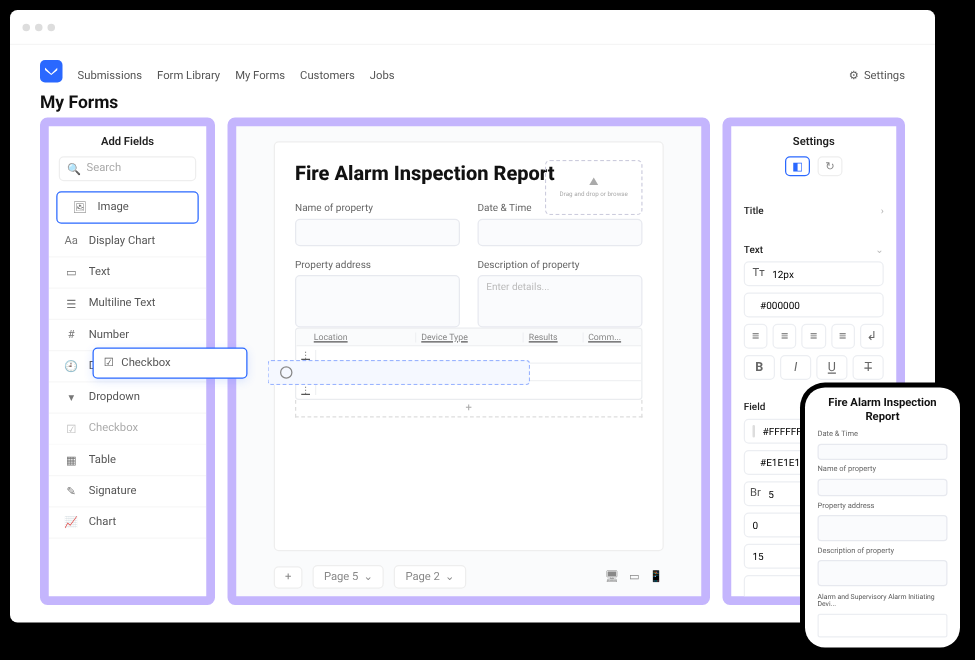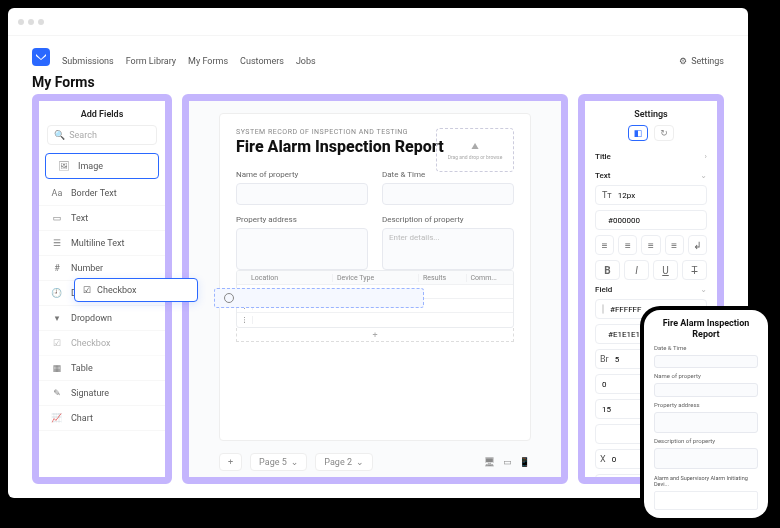--- a/index.html
+++ b/index.html
@@ -27,39 +27,39 @@
   .form-card { position:absolute; top:12px; left:30px; right:30px; bottom:36px; background:#fff; border:1px solid #eee; border-radius:4px; padding:14px 16px; }
   .form-ov { font-size:7px; letter-spacing:.5px; color:#888; text-transform:uppercase; }
   .form-title { font-size:16px; font-weight:800; color:#111; line-height:1.15; margin-top:2px; }
   .logo-box { position:absolute; top:14px; right:16px; width:78px; height:44px; border:1px dashed #ccd; border-radius:4px; display:flex; flex-direction:column; align-items:center; justify-content:center; color:#aaa; gap:2px;}
   .row2 { display:flex; gap:14px; margin-top:14px; }
   .fld { flex:1; }
   .fld-l { font-size:8px; color:#666; margin-bottom:4px; display:block;}
   .fld-i { height:22px; border:1px solid #e7e9ef; border-radius:4px; background:#fafbfd; width:100%; }
   .fld-ta { height:42px; border:1px solid #e7e9ef; border-radius:4px; background:#fafbfd; width:100%; padding:4px 6px; color:#bbb; font-size:8px;}
   .subhead { font-size:8px; color:#555; margin:12px 0 4px; }
-  .tbl { border:1px solid #eaecef; border-radius:3px; overflow:hidden; font-size:7px;}
+  .tbl { border:1px solid #eaecef; border-radius:3px; overflow:hidden; font-size:7px;text-decoration:underline;}
   .tbl-row { display:flex; border-bottom:1px solid #f0f1f3; height:14px; align-items:center;}
   .tbl-row:last-child{border-bottom:none;}
   .tbl-h { background:#fafbfc; color:#888;}
   .tc { padding:0 4px; border-right:1px solid #f0f1f3;}
   .tc:last-child{border-right:none;}
   .tc1{flex:0 0 10px;text-align:center;} .tc2{flex:2;} .tc3{flex:2;} .tc4{flex:1;} .tc5{flex:1;}
   .add-row{text-align:center;color:#aaa;height:14px;line-height:14px;border:1px dashed #ddd;border-top:none;}
   .drag-chip { position:absolute; top:270px; left:66px; width:124px; background:#fff; border:1px solid #2a68ff; border-radius:4px; padding:6px 8px; display:flex; align-items:center; gap:6px; box-shadow:0 2px 8px rgba(42,104,255,.15); cursor:grabbing;}
   .drop-zone{ position:absolute; top:280px; left:206px; width:210px; height:20px; border:1px dashed #9ab4ff; border-radius:3px; background:#f5f8ff;}
   .drop-zone::after{content:"";position:absolute;left:14px;top:50%;transform:translate(-50%,-50%);width:8px;height:8px;border:1px solid #888;border-radius:50%;}
   .canvas-footer{ position:absolute; bottom:6px; left:30px; right:30px; display:flex; align-items:center; gap:8px; color:#888;}
   .page-tab{ padding:3px 8px; border:1px solid #eee; border-radius:4px; background:#fff; display:flex; align-items:center; gap:4px; cursor:pointer;}
   .cf-right{margin-left:auto;display:flex;gap:8px;}
   .right { width:146px; display:flex; flex-direction:column; overflow:hidden; padding-bottom:4px;}
   .seg { display:flex; gap:6px; justify-content:center; margin-bottom:6px;}
   .seg span{ width:20px;height:16px;border:1px solid #eee;border-radius:4px;display:flex;align-items:center;justify-content:center;color:#888;cursor:pointer;}
   .seg span.act{border-color:#2a68ff;color:#2a68ff;}
-  .prop-row{ display:flex; align-items:center; justify-content:space-between; padding:5px 10px; font-size:8px;}
+  .prop-row{ display:flex; align-items:center; justify-content:space-between; padding:5px 10px; font-size:8px;margin-top:12px;}
   .prop-head{ color:#222; font-weight:500;}
   .chev{color:#bbb;}
   .prop-grid{ padding:0 10px; display:flex; flex-direction:column; gap:5px;}
   .ctrl{ height:20px; border:1px solid #eceef2; border-radius:4px; display:flex; align-items:center; padding:0 6px; gap:6px; background:#fff;}
   .ctrl input{ border:none; outline:none; font-size:8px; flex:1; background:transparent;}
   .swatch{width:10px;height:10px;border-radius:2px;}
   .al-row{display:flex;gap:4px;}
   .al-row .al{flex:1;height:20px;border:1px solid #eceef2;border-radius:4px;display:flex;align-items:center;justify-content:center;color:#666;font-size:10px;cursor:pointer;}
   .al.em{font-style:italic;}
   .al.un{text-decoration:underline;}
@@ -118,21 +118,21 @@
         <span>🔍</span>
         <span>Search</span>
       </div>
       <div class="field-list">
         <div class="field-item sel">
             <span class="fi-icon">🖼</span>
             <span>Image</span>
           </div>
         <div class="field-item">
             <span class="fi-icon">Aa</span>
-            <span>Border Text</span>
+            <span>Display Chart</span>
           </div>
         <div class="field-item">
             <span class="fi-icon">▭</span>
             <span>Text</span>
           </div>
         <div class="field-item">
             <span class="fi-icon">☰</span>
             <span>Multiline Text</span>
           </div>
         <div class="field-item">
@@ -161,21 +161,20 @@
           </div>
         <div class="field-item">
             <span class="fi-icon">📈</span>
             <span>Chart</span>
           </div>
       </div>
     </div>
 
     <div class="panel canvas">
       <div class="form-card">
-        <div class="form-ov">SYSTEM RECORD OF INSPECTION AND TESTING</div>
         <div class="form-title">Fire Alarm Inspection Report</div>
         <div class="logo-box">
           <span>⛰</span>
           <span style="font-size:5px;text-align:center;">Drag and drop or browse</span>
         </div>
 
         <div class="row2">
           <div class="fld">
             <span class="fld-l">Name of property</span>
             <div class="fld-i"></div>

